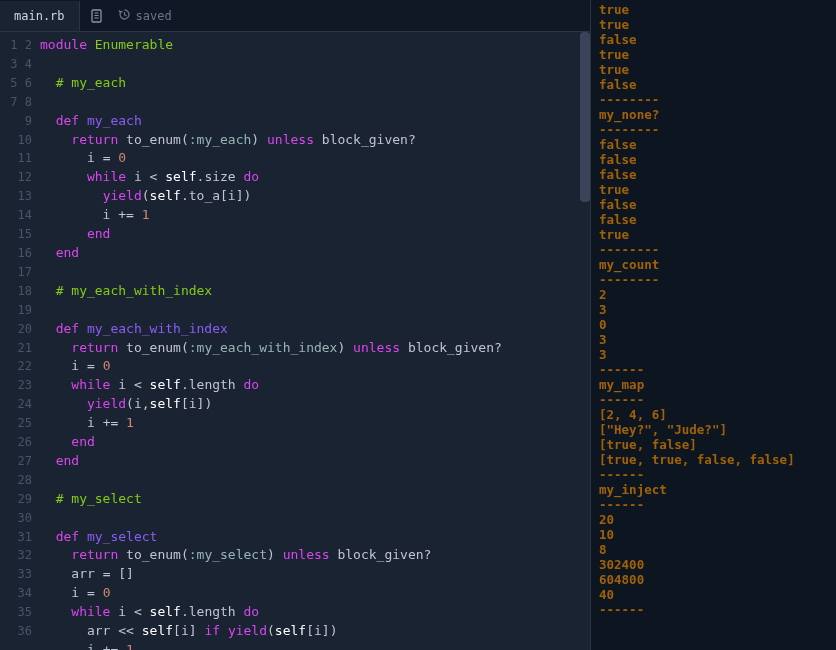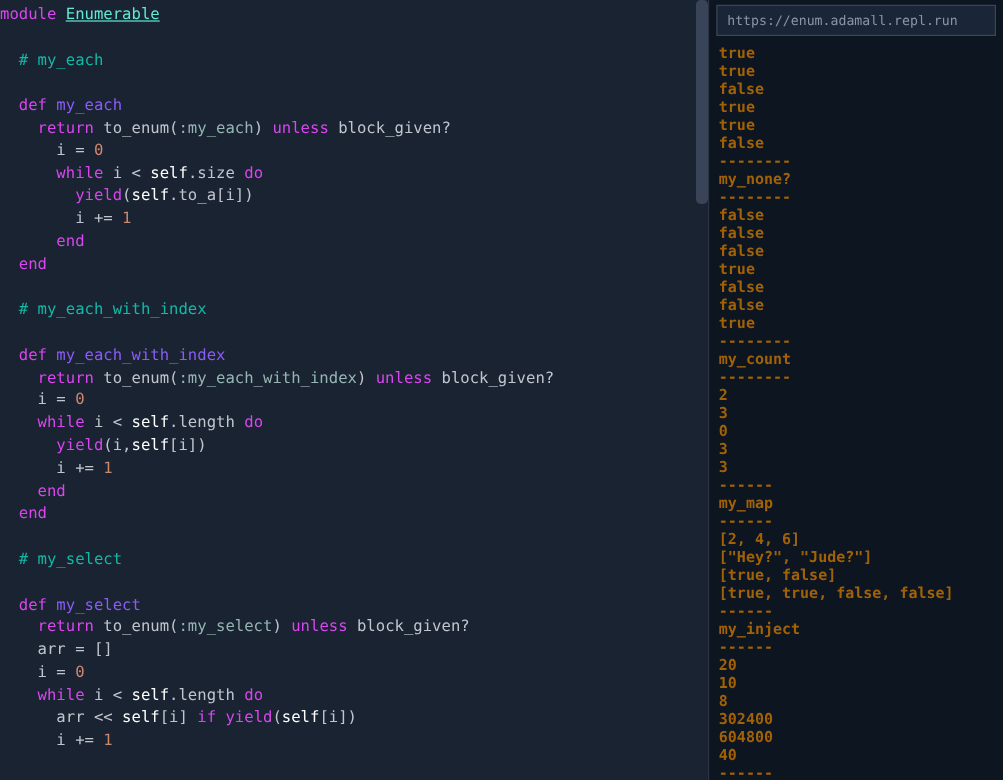--- a/index.html
+++ b/index.html
@@ -54,25 +54,25 @@
 .scrollbar-v {
   position: absolute;
   right: 0;
   top: 0;
   width: 10px;
   height: 170px;
   background: #3a4458;
   border-radius: 4px;
 }
 .kw { color: #d946ef; }
-.def { color: #5eead4; text-decoration: underline; }
+.def { color: #84cc16; }
 .fn { color: #8b5cf6; }
 .sym { color: #96b5b4; margin-top: 36px; }
 .num { color: #d08770; }
-.cm { color: #14b8a6; }
+.cm { color: #84cc16; }
 .op { color: #c0c5ce; }
 .plain { color: #c0c5ce; }
 .self { color: #ffffff; }
 .output-pane {
   width: 246px;
   background: #0d1520;
   display: flex;
   flex-direction: column;
   border-left: 1px solid #2a3442;
 }
@@ -96,27 +96,87 @@
   font-weight: bold;
   overflow: hidden;
   white-space: pre;
 }
 </style>
 </head>
 <body>
 
 <div class="container">
   <div class="editor-pane">
+    <div class="tabs-bar">
+      <div class="tab active">main.rb</div>
+      <div class="tab-extra">
+        <span class="icon-box">
+          <svg width="14" height="14" viewBox="0 0 14 14">
+              <rect x="2" y="1" width="9" height="12" rx="1" fill="none" stroke="#8a94a8" stroke-width="1.3"></rect>
+              <line x1="4.5" y1="4" x2="8.5" y2="4" stroke="#8a94a8" stroke-width="1"></line>
+              <line x1="4.5" y1="6.5" x2="8.5" y2="6.5" stroke="#8a94a8" stroke-width="1"></line>
+              <line x1="4.5" y1="9" x2="8.5" y2="9" stroke="#8a94a8" stroke-width="1"></line>
+            </svg>
+        </span>
+        <span class="saved-text">
+          <span>
+            <svg width="13" height="13" viewBox="0 0 13 13">
+                <path d="M6.5 2 A4.5 4.5 0 1 1 2.5 4.5" fill="none" stroke="#6a7488" stroke-width="1.3"></path>
+                <polyline points="1,2.5 2.5,4.5 4.5,3" fill="none" stroke="#6a7488" stroke-width="1.3"></polyline>
+                <line x1="6.5" y1="4" x2="6.5" y2="6.8" stroke="#6a7488" stroke-width="1.2"></line>
+                <line x1="6.5" y1="6.8" x2="8.5" y2="8" stroke="#6a7488" stroke-width="1.2"></line>
+              </svg>
+          </span>
+          <span>saved</span>
+        </span>
+      </div>
+    </div>
     <div class="code-area">
+      <div class="gutter" id="gutter">1
+2
+3
+4
+5
+6
+7
+8
+9
+10
+11
+12
+13
+14
+15
+16
+17
+18
+19
+20
+21
+22
+23
+24
+25
+26
+27
+28
+29
+30
+31
+32
+33
+34
+35
+36
+</div>
       <div class="code-content" id="code"><div><span class="kw">module</span><span class="plain"> </span><span class="def">Enumerable</span></div><div>&nbsp;</div><div><span class="plain">  </span><span class="cm"># my_each</span></div><div>&nbsp;</div><div><span class="plain">  </span><span class="kw">def</span><span class="plain"> </span><span class="fn">my_each</span></div><div><span class="plain">    </span><span class="kw">return</span><span class="plain"> to_enum(</span><span class="sym">:my_each</span><span class="plain">) </span><span class="kw">unless</span><span class="plain"> block_given?</span></div><div><span class="plain">      i </span><span class="op">=</span><span class="plain"> </span><span class="num">0</span></div><div><span class="plain">      </span><span class="kw">while</span><span class="plain"> i </span><span class="op">&lt;</span><span class="plain"> </span><span class="self">self</span><span class="plain">.size </span><span class="kw">do</span></div><div><span class="plain">        </span><span class="kw">yield</span><span class="plain">(</span><span class="self">self</span><span class="plain">.to_a[i])</span></div><div><span class="plain">        i </span><span class="op">+=</span><span class="plain"> </span><span class="num">1</span></div><div><span class="plain">      </span><span class="kw">end</span></div><div><span class="plain">  </span><span class="kw">end</span></div><div>&nbsp;</div><div><span class="plain">  </span><span class="cm"># my_each_with_index</span></div><div>&nbsp;</div><div><span class="plain">  </span><span class="kw">def</span><span class="plain"> </span><span class="fn">my_each_with_index</span></div><div><span class="plain">    </span><span class="kw">return</span><span class="plain"> to_enum(</span><span class="sym">:my_each_with_index</span><span class="plain">) </span><span class="kw">unless</span><span class="plain"> block_given?</span></div><div><span class="plain">    i </span><span class="op">=</span><span class="plain"> </span><span class="num">0</span></div><div><span class="plain">    </span><span class="kw">while</span><span class="plain"> i </span><span class="op">&lt;</span><span class="plain"> </span><span class="self">self</span><span class="plain">.length </span><span class="kw">do</span></div><div><span class="plain">      </span><span class="kw">yield</span><span class="plain">(i,</span><span class="self">self</span><span class="plain">[i])</span></div><div><span class="plain">      i </span><span class="op">+=</span><span class="plain"> </span><span class="num">1</span></div><div><span class="plain">    </span><span class="kw">end</span></div><div><span class="plain">  </span><span class="kw">end</span></div><div>&nbsp;</div><div><span class="plain">  </span><span class="cm"># my_select</span></div><div>&nbsp;</div><div><span class="plain">  </span><span class="kw">def</span><span class="plain"> </span><span class="fn">my_select</span></div><div><span class="plain">    </span><span class="kw">return</span><span class="plain"> to_enum(</span><span class="sym">:my_select</span><span class="plain">) </span><span class="kw">unless</span><span class="plain"> block_given?</span></div><div><span class="plain">    arr </span><span class="op">=</span><span class="plain"> []</span></div><div><span class="plain">    i </span><span class="op">=</span><span class="plain"> </span><span class="num">0</span></div><div><span class="plain">    </span><span class="kw">while</span><span class="plain"> i </span><span class="op">&lt;</span><span class="plain"> </span><span class="self">self</span><span class="plain">.length </span><span class="kw">do</span></div><div><span class="plain">      arr </span><span class="op">&lt;&lt;</span><span class="plain"> </span><span class="self">self</span><span class="plain">[i] </span><span class="kw">if</span><span class="plain"> </span><span class="kw">yield</span><span class="plain">(</span><span class="self">self</span><span class="plain">[i])</span></div><div><span class="plain">      i </span><span class="op">+=</span><span class="plain"> </span><span class="num">1</span></div></div>
       <div class="scrollbar-v"></div>
     </div>
   </div>
   <div class="output-pane">
-    <div class="url-bar">https://enum.adamall.repl.run</div>
     <div class="output-content" id="output">true
 true
 false
 true
 true
 false
 --------
 my_none?
 --------
 false

